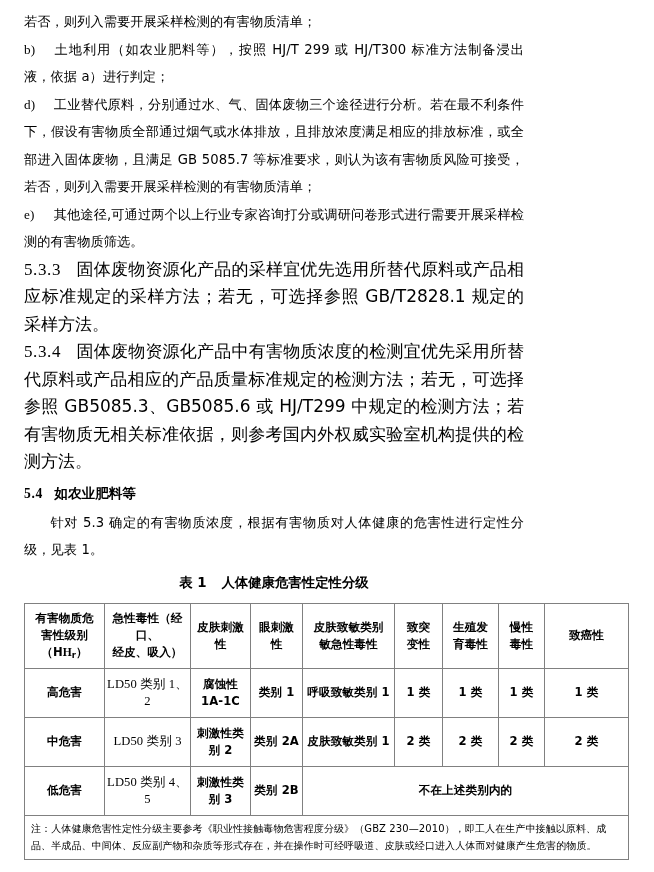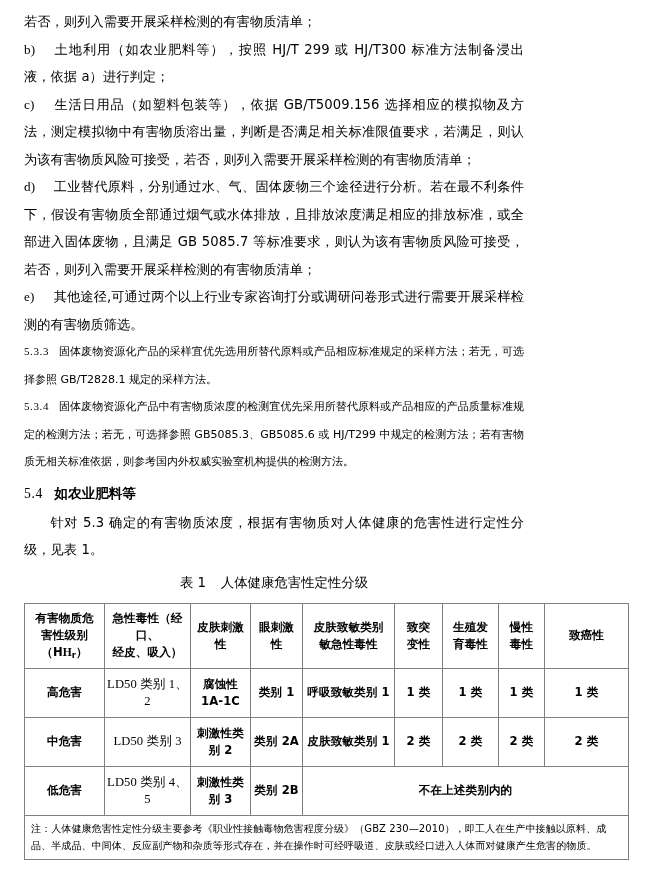--- a/index.html
+++ b/index.html
@@ -37,48 +37,48 @@
   }
   .para.ind1 {            
     text-indent: 2em;
   }
   .listmark {
     display: inline-block;
     min-width: 2.25em;
   }
 
   .sec-num-para {
-    font-size: 11px;
+    font-size: 17px;
     line-height: 27.5px;
     text-align: justify;
     text-justify: inter-ideograph;
     margin: 0;
   }
   .sec-label {
     letter-spacing: 0.6px;
     margin-right: 0.9em;
   }
 
   .heading {
     font-size: 13.6px;
     font-weight: bold;
     line-height: 30px;
     margin: 2px 0 0 0;
   }
   .heading .sec-label {
-    font-weight: normal;
+    font-weight: bold;
     letter-spacing: 0.6px;
     margin-right: 0.85em;
   }
 
   
   .table-caption {
     text-align: center;
     font-size: 13.4px;
-    font-weight: normal;
+    font-weight: bold;
     line-height: 24px;
     margin: 7px 0 8px 0;
   }
   .table-caption .capnum { margin-right: 1.1em; }
 
   
   .grade-table {
     border-collapse: collapse;
     width: 604px;
     margin: 0 auto;
@@ -132,23 +132,20 @@
 <body>
 
 <div class="page">
 
   <p class="para cont">若否，则列入需要开展采样检测的有害物质清单；</p>
 
   <p class="para">
     <span class="listmark lat">b)</span><span>土地利用（如农业肥料等），按照 HJ/T 299 或 HJ/T300 标准方法制备浸出液，依据 a）进行判定；</span>
   </p>
 
-  <p class="para">
-    <span class="listmark lat">c)</span><span>生活日用品（如塑料包装等），依据 GB/T5009.156 选择相应的模拟物及方法，测定模拟物中有害物质溶出量，判断是否满足相关标准限值要求，若满足，则认为该有害物质风险可接受，若否，则列入需要开展采样检测的有害物质清单；</span>
-  </p>
 
   <p class="para">
     <span class="listmark lat">d)</span><span>工业替代原料，分别通过水、气、固体废物三个途径进行分析。若在最不利条件下，假设有害物质全部通过烟气或水体排放，且排放浓度满足相应的排放标准，或全部进入固体废物，且满足 GB 5085.7 等标准要求，则认为该有害物质风险可接受，若否，则列入需要开展采样检测的有害物质清单；</span>
   </p>
 
   <p class="para">
     <span class="listmark lat">e)</span><span>其他途径,可通过两个以上行业专家咨询打分或调研问卷形式进行需要开展采样检测的有害物质筛选。</span>
   </p>
 
   <p class="sec-num-para">

